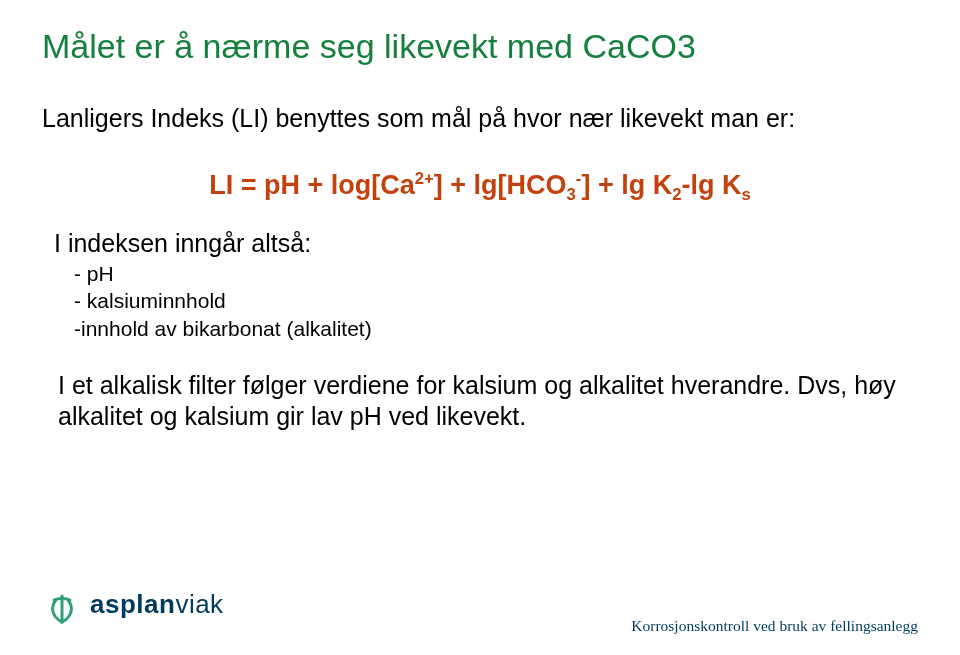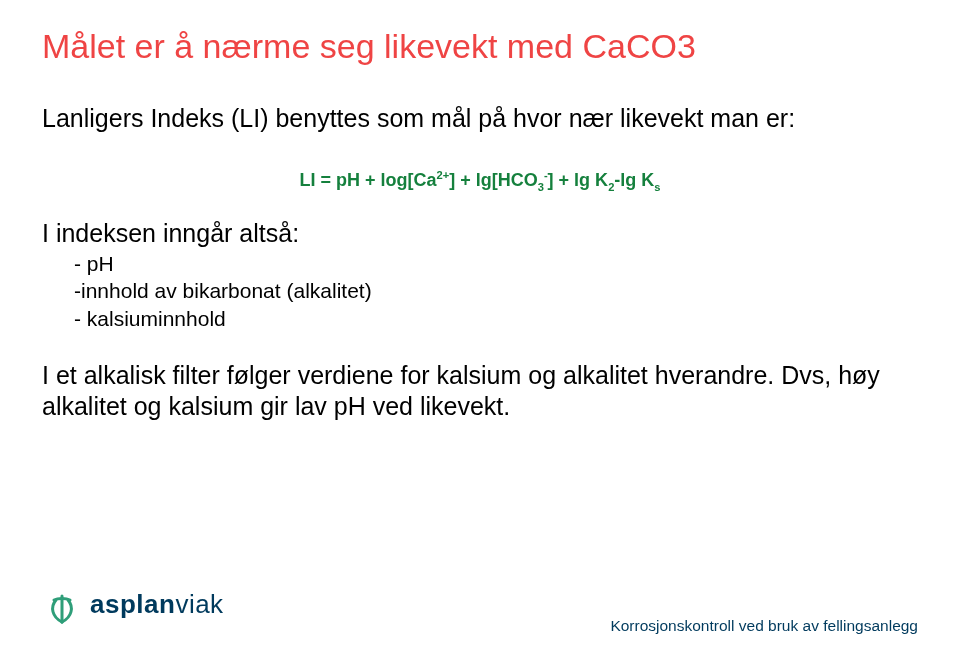--- a/index.html
+++ b/index.html
@@ -13,77 +13,78 @@
     position: relative;
   }
   .slide {
     position: relative;
     width: 960px;
     height: 655px;
     box-sizing: border-box;
     padding: 26px 42px 0 42px;
   }
   .title {
-    color: #ef4444;
+    color: #15803d;
     font-size: 34px;
     font-weight: 400;
     margin: 0 0 36px 0;
     line-height: 1.2;
   }
   .intro {
     color: #000;
     font-size: 25px;
     margin: 0 0 36px 0;
     line-height: 1.25;
   }
   .formula-row {
     text-align: center;
     margin: 0 0 28px 0;
   }
   .formula {
-    color: #15803d;
-    font-size: 18px;
+    color: #c2410c;
+    font-size: 27px;
     font-weight: 700;
     white-space: nowrap;
     display: inline-block;
   }
   .formula sup, .formula sub {
     font-size: 0.62em;
     font-weight: 700;
     line-height: 0;
   }
   .formula sup { vertical-align: super; }
   .formula sub { vertical-align: sub; }
   .list-intro {
     color: #000;
     font-size: 25px;
-    margin: 0 0 2px 0;
+    margin: 0 0 2px 12px;
   }
   .list {
     color: #000;
     font-size: 21px;
     margin: 0 0 28px 0;
     padding-left: 32px;
     line-height: 1.3;
   }
   .list div { }
   .body {
     color: #000;
     font-size: 25px;
     line-height: 1.25;
-    margin: 0;
+    margin: 16px;
   }
   .footer {
     position: absolute;
     right: 42px;
     bottom: 18px;
     text-align: center;
     color: #003a5d;
     font-size: 15.5px;
     line-height: 1.35;
+    font-family: Liberation Serif, serif;
   }
   .logo {
     position: absolute;
     left: 42px;
     bottom: 22px;
     display: flex;
     align-items: flex-start;
     gap: 8px;
   }
   .logo-text {
@@ -105,22 +106,22 @@
 
   <div class="formula-row">
     <span class="formula">
       <span>LI = pH + log[Ca</span><sup>2+</sup><span>] + lg[HCO</span><sub>3</sub><sup>-</sup><span>] + lg K</span><sub>2</sub><span>-lg K</span><sub>s</sub>
     </span>
   </div>
 
   <p class="list-intro">I indeksen inngår altså:</p>
   <div class="list">
     <div>- pH</div>
+    <div>- kalsiuminnhold</div>
     <div>-innhold av bikarbonat (alkalitet)</div>
-    <div>- kalsiuminnhold</div>
   </div>
 
   <p class="body">I et alkalisk filter følger verdiene for kalsium og alkalitet hverandre. Dvs, høy alkalitet og kalsium gir lav pH ved likevekt.</p>
 
   <div class="footer">
     <div>Korrosjonskontroll ved bruk av fellingsanlegg</div>
   </div>
 
   <div class="logo">
     <span>

